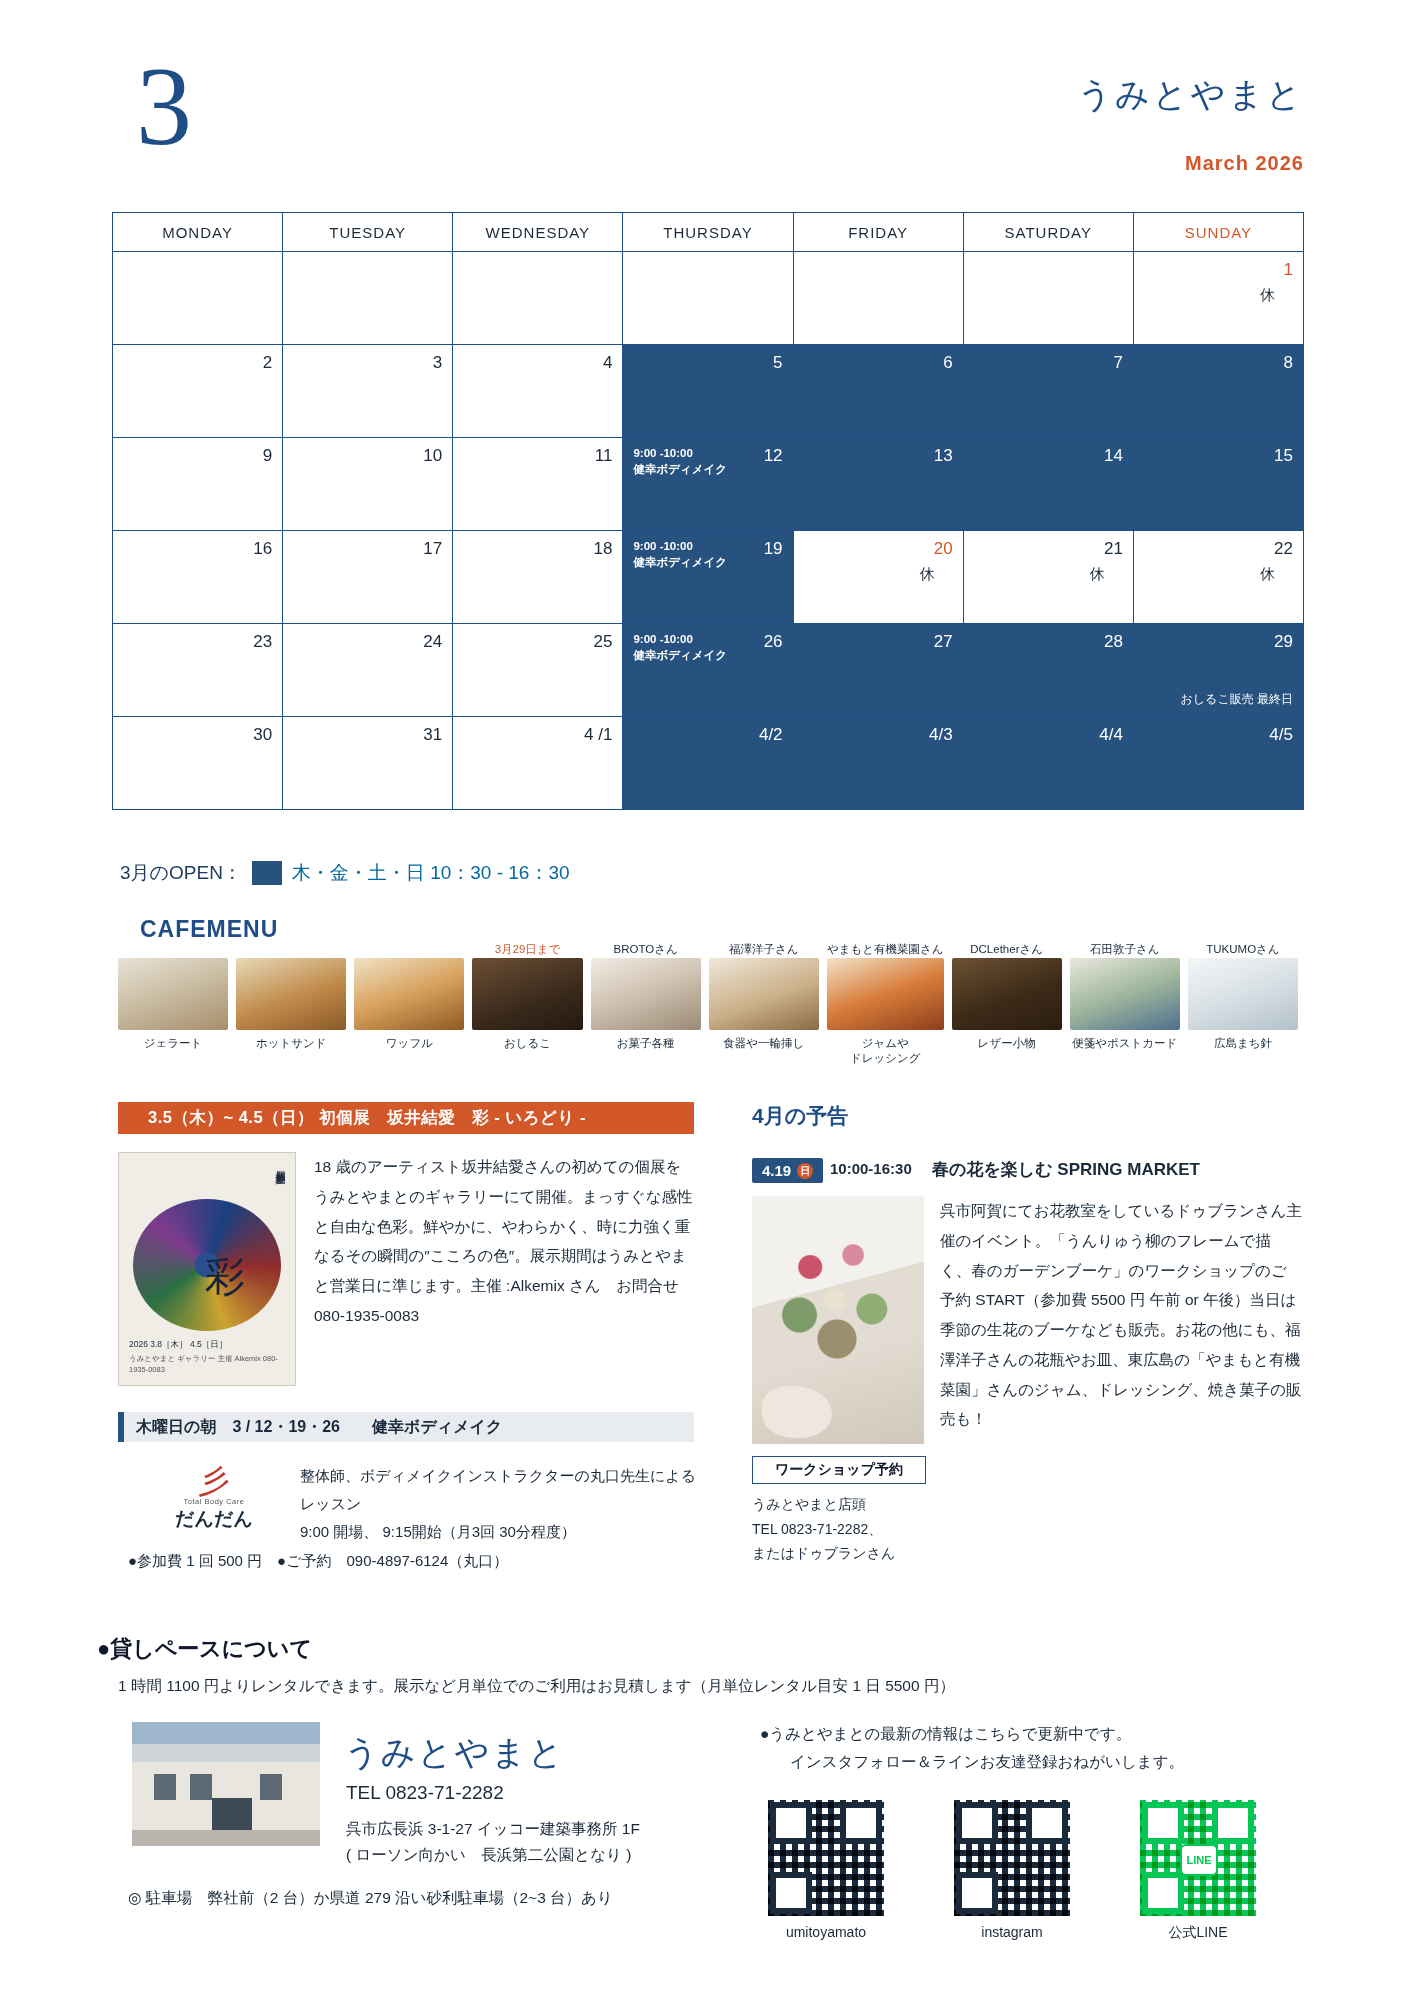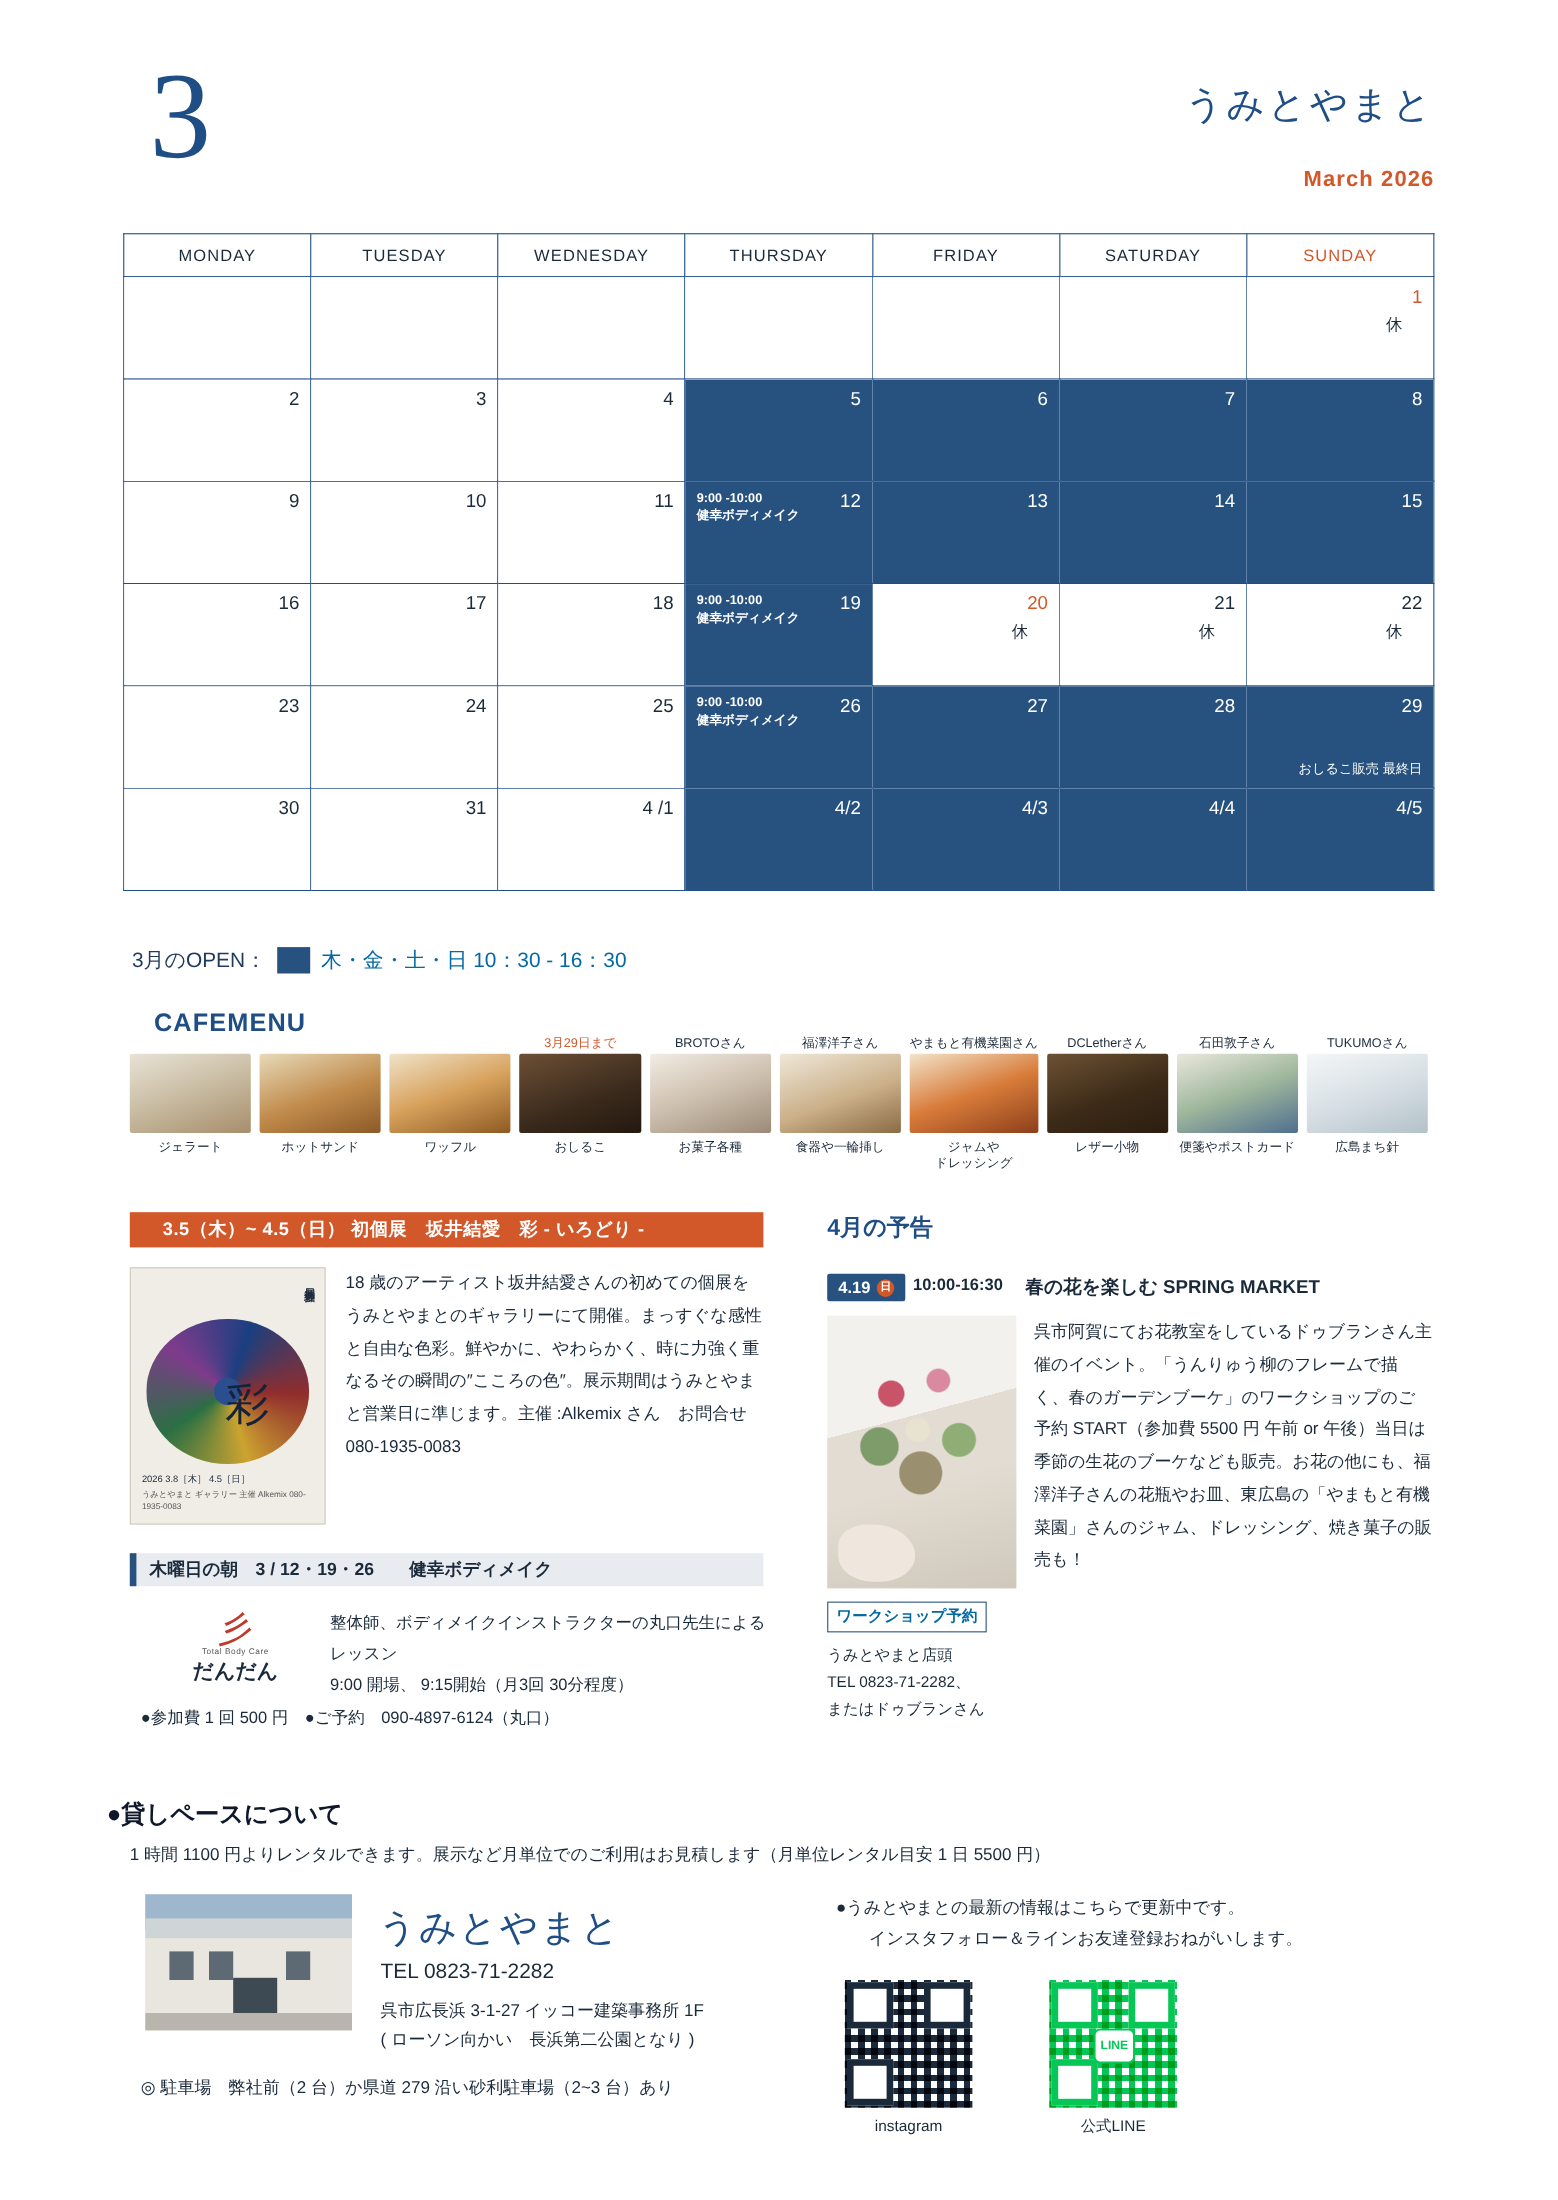--- a/index.html
+++ b/index.html
@@ -240,24 +240,24 @@
   }
   .apr-photo .hand{
     position:absolute;left:10px;bottom:6px;width:70px;height:52px;
     background:#efe6de;border-radius:40% 60% 50% 50%;
   }
   .apr-text{
     position:absolute;left:940px;top:1196px;width:362px;
     font-size:15.5px;line-height:1.92;color:#1b2a3a;
   }
   .ws-box{
-    position:absolute;left:752px;top:1456px;width:145px;height:28px;
+    position:absolute;left:752px;top:1456px;width:174px;height:28px;
     border:1px solid #27527f;box-sizing:border-box;
     display:flex;align-items:center;justify-content:center;
-    font-size:14px;color:#0369a1;font-weight:bold;
+    font-size:14px;color:#0f172a;font-weight:bold;
   }
   .ws-note{
     position:absolute;left:752px;top:1492px;width:190px;
     font-size:14px;line-height:1.75;color:#1b2a3a;
   }
 
   
   .rental-title{
     position:absolute;left:97px;top:1634px;
     font-size:22px;font-weight:bold;color:#0f172a;
@@ -624,20 +624,28 @@
 
   <div class="sns-line1">●うみとやまとの最新の情報はこちらで更新中です。</div>
   <div class="sns-line2">インスタフォロー＆ラインお友達登録おねがいします。</div>
   <div class="qr-row" id="qr-row">
       <div class="qr-cell">
         <div class="qr">
           <span class="eye tl"></span>
           <span class="eye tr"></span>
           <span class="eye bl"></span>
         </div>
+        <div class="qr-cap">umitoyamato</div>
+      </div>
+      <div class="qr-cell">
+        <div class="qr">
+          <span class="eye tl"></span>
+          <span class="eye tr"></span>
+          <span class="eye bl"></span>
+        </div>
         <div class="qr-cap">instagram</div>
       </div>
       <div class="qr-cell">
         <div class="qr green">
           <span class="eye tl"></span>
           <span class="eye tr"></span>
           <span class="eye bl"></span>
           <span class="mid">LINE</span>
         </div>
         <div class="qr-cap">公式LINE</div>

